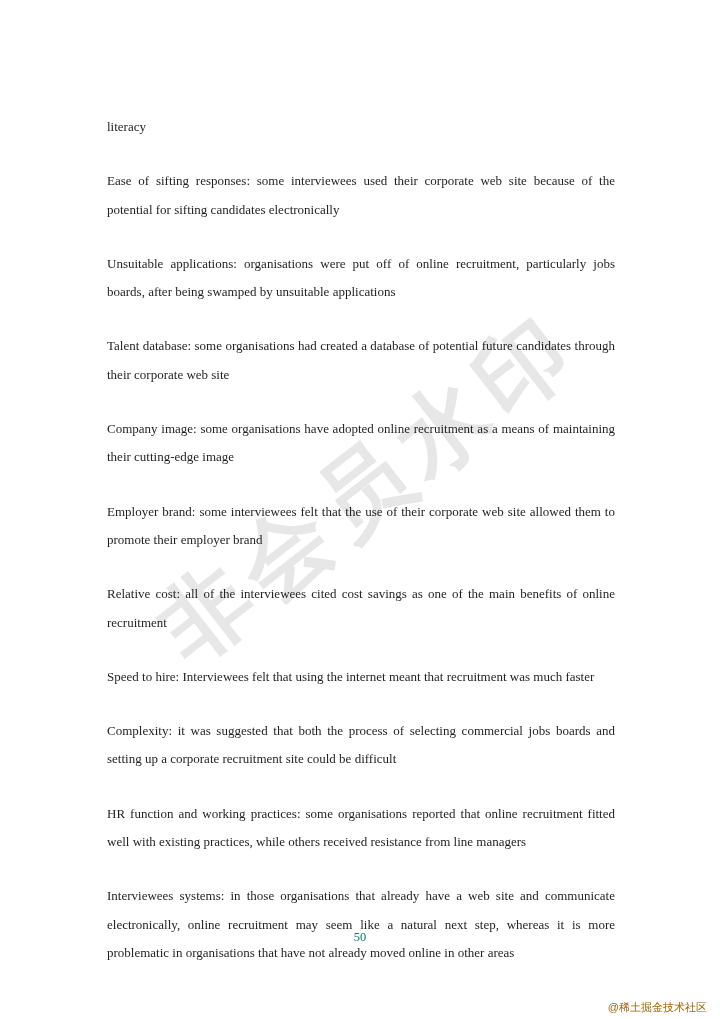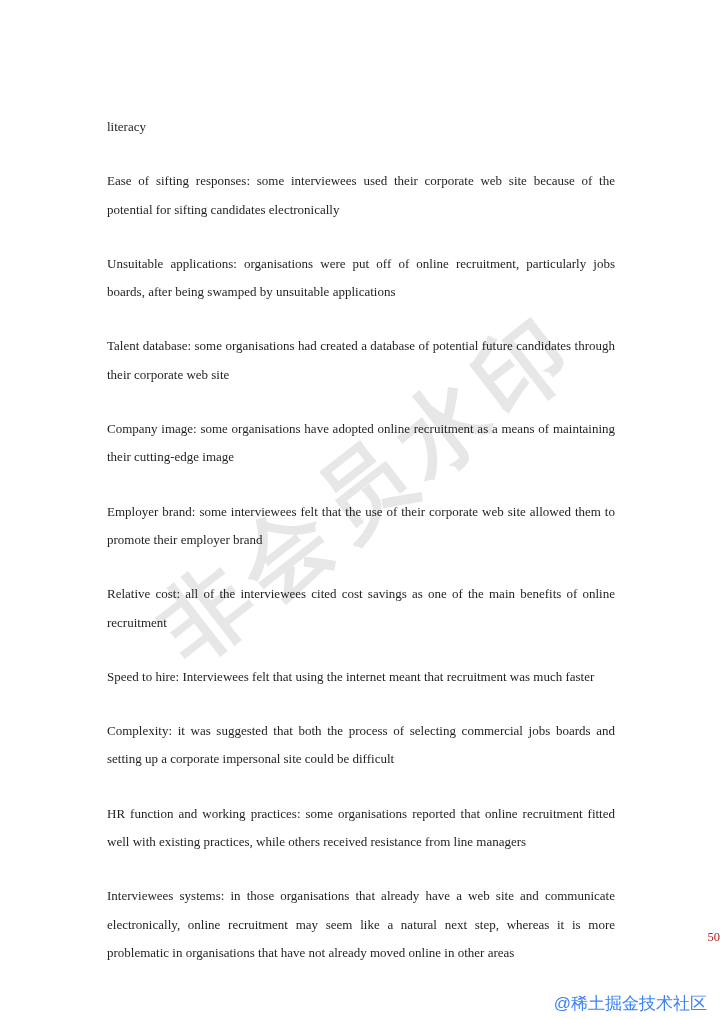--- a/index.html
+++ b/index.html
@@ -45,31 +45,31 @@
   }
   .content p.plain-line {
     text-align: left;
   }
   .content b { font-weight: 400; }
   .page-number {
     position: absolute;
     top: 930px;
     left: 0;
     width: 100%;
-    text-align: right;
+    text-align: center;
     font-size: 12.5px;
-    color: #b91c1c;
+    color: #0f766e;
     z-index: 1;
   }
   .watermark-corner {
     position: absolute;
     right: 13px;
     bottom: 4px;
-    font-size: 17px;
-    color: #3b82f6;
+    font-size: 11px;
+    color: #a16207;
     font-family: sans-serif;
     z-index: 1;
   }
 </style>
 </head>
 <body>
 
 <div class="page">
 
   <div class="watermark-diagonal">非会员水印</div>
@@ -87,21 +87,21 @@
 
 
     <p class="entry"><b>Company image</b><span>: some organisations have adopted online recruitment as a means of maintaining their cutting-edge image</span></p>
 
     <p class="entry"><b>Employer brand</b><span>: some interviewees felt that the use of their corporate web site allowed them to promote their employer brand</span></p>
 
     <p class="entry"><b>Relative cost:</b><span> all of the interviewees cited cost savings as one of the main benefits of online recruitment</span></p>
 
     <p class="entry"><b>Speed to hire</b><span>: Interviewees felt that using the internet meant that recruitment was much faster</span></p>
 
-    <p class="entry"><b>Complexity</b><span>: it was suggested that both the process of selecting commercial jobs boards and setting up a corporate impersonal site could be difficult</span></p>
+    <p class="entry"><b>Complexity</b><span>: it was suggested that both the process of selecting commercial jobs boards and setting up a corporate recruitment site could be difficult</span></p>
 
     <p class="entry"><b>HR function and working practices</b><span>: some organisations reported that online recruitment fitted well with existing practices, while others received resistance from line managers</span></p>
 
     <p class="entry"><b>Interviewees systems</b><span>: in those organisations that already have a web site and communicate electronically, online recruitment may seem like a natural next step, whereas it is more problematic in organisations that have not already moved online in other areas</span></p>
 
 
   </div>
 
   <div class="page-number">50</div>
 

